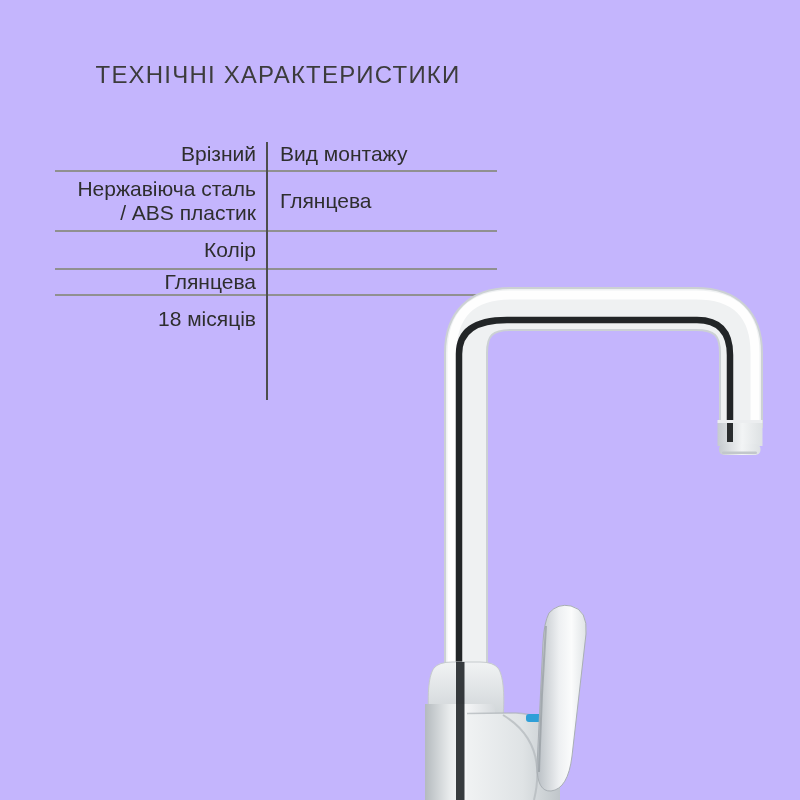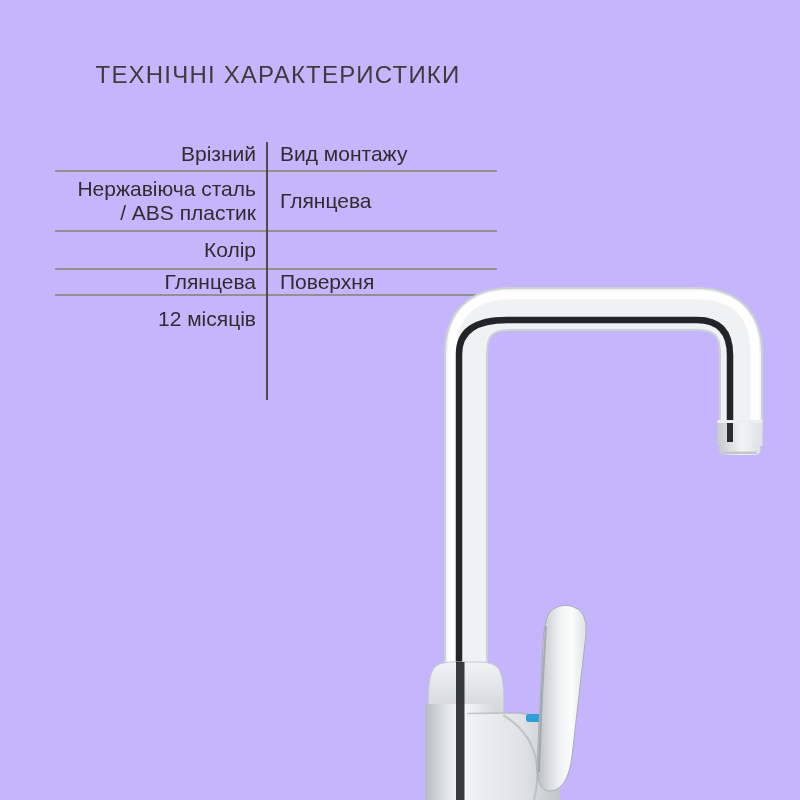--- a/index.html
+++ b/index.html
@@ -57,24 +57,23 @@
     <div class="spec-row bordered h2">
       <div class="cell-value">Нержавіюча сталь
 / ABS пластик</div>
       <div class="cell-label">Глянцева</div>
     </div>
     <div class="spec-row bordered h4">
       <div class="cell-value">Колір</div>
     </div>
     <div class="spec-row bordered h5">
       <div class="cell-value">Глянцева</div>
-      <div class="cell-label">Поверхня</div>
     </div>
     <div class="spec-row h6">
-      <div class="cell-value">12 місяців</div>
+      <div class="cell-value">18 місяців</div>
     </div>
   </div>
 
   <svg class="product-svg" width="800" height="800" viewBox="0 0 800 800" role="img" aria-label="Хромований змішувач для кухні з високим П-подібним виливом та одноважільною ручкою">
     <defs>
       <linearGradient id="gV" x1="0" y1="0" x2="0" y2="1">
         <stop offset="0" stop-color="#f1f3f4"></stop>
           <stop offset="1" stop-color="#cfd4d7"></stop>
       </linearGradient>
       <linearGradient id="gBodyH" x1="0" y1="0" x2="1" y2="0">

